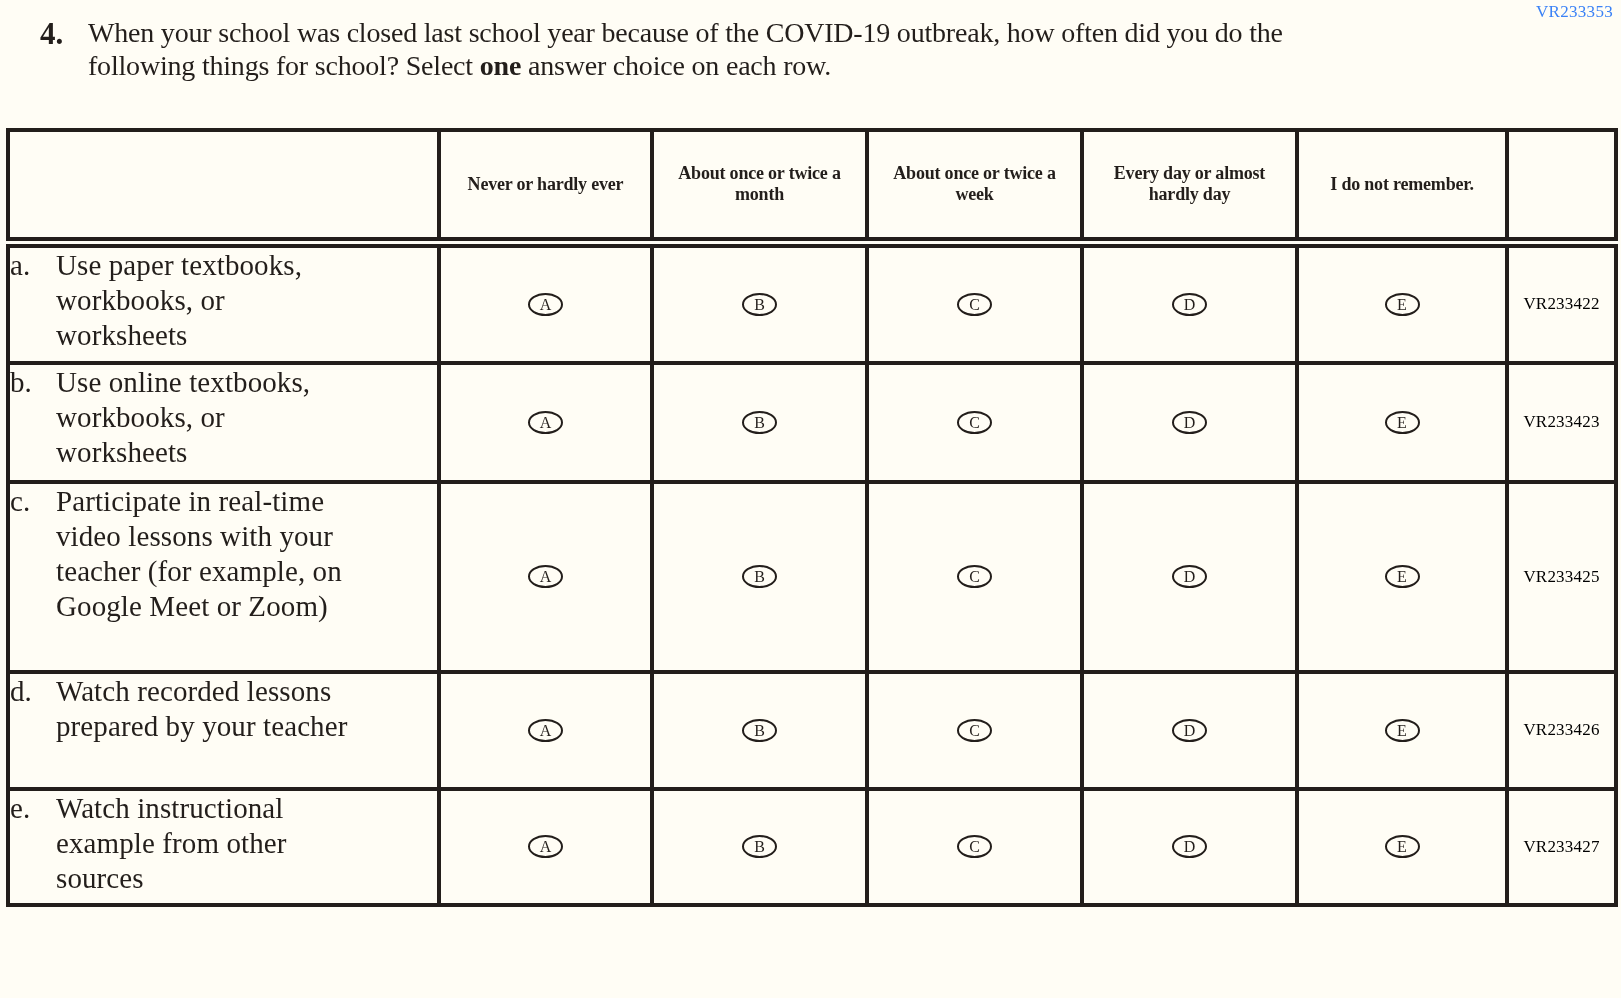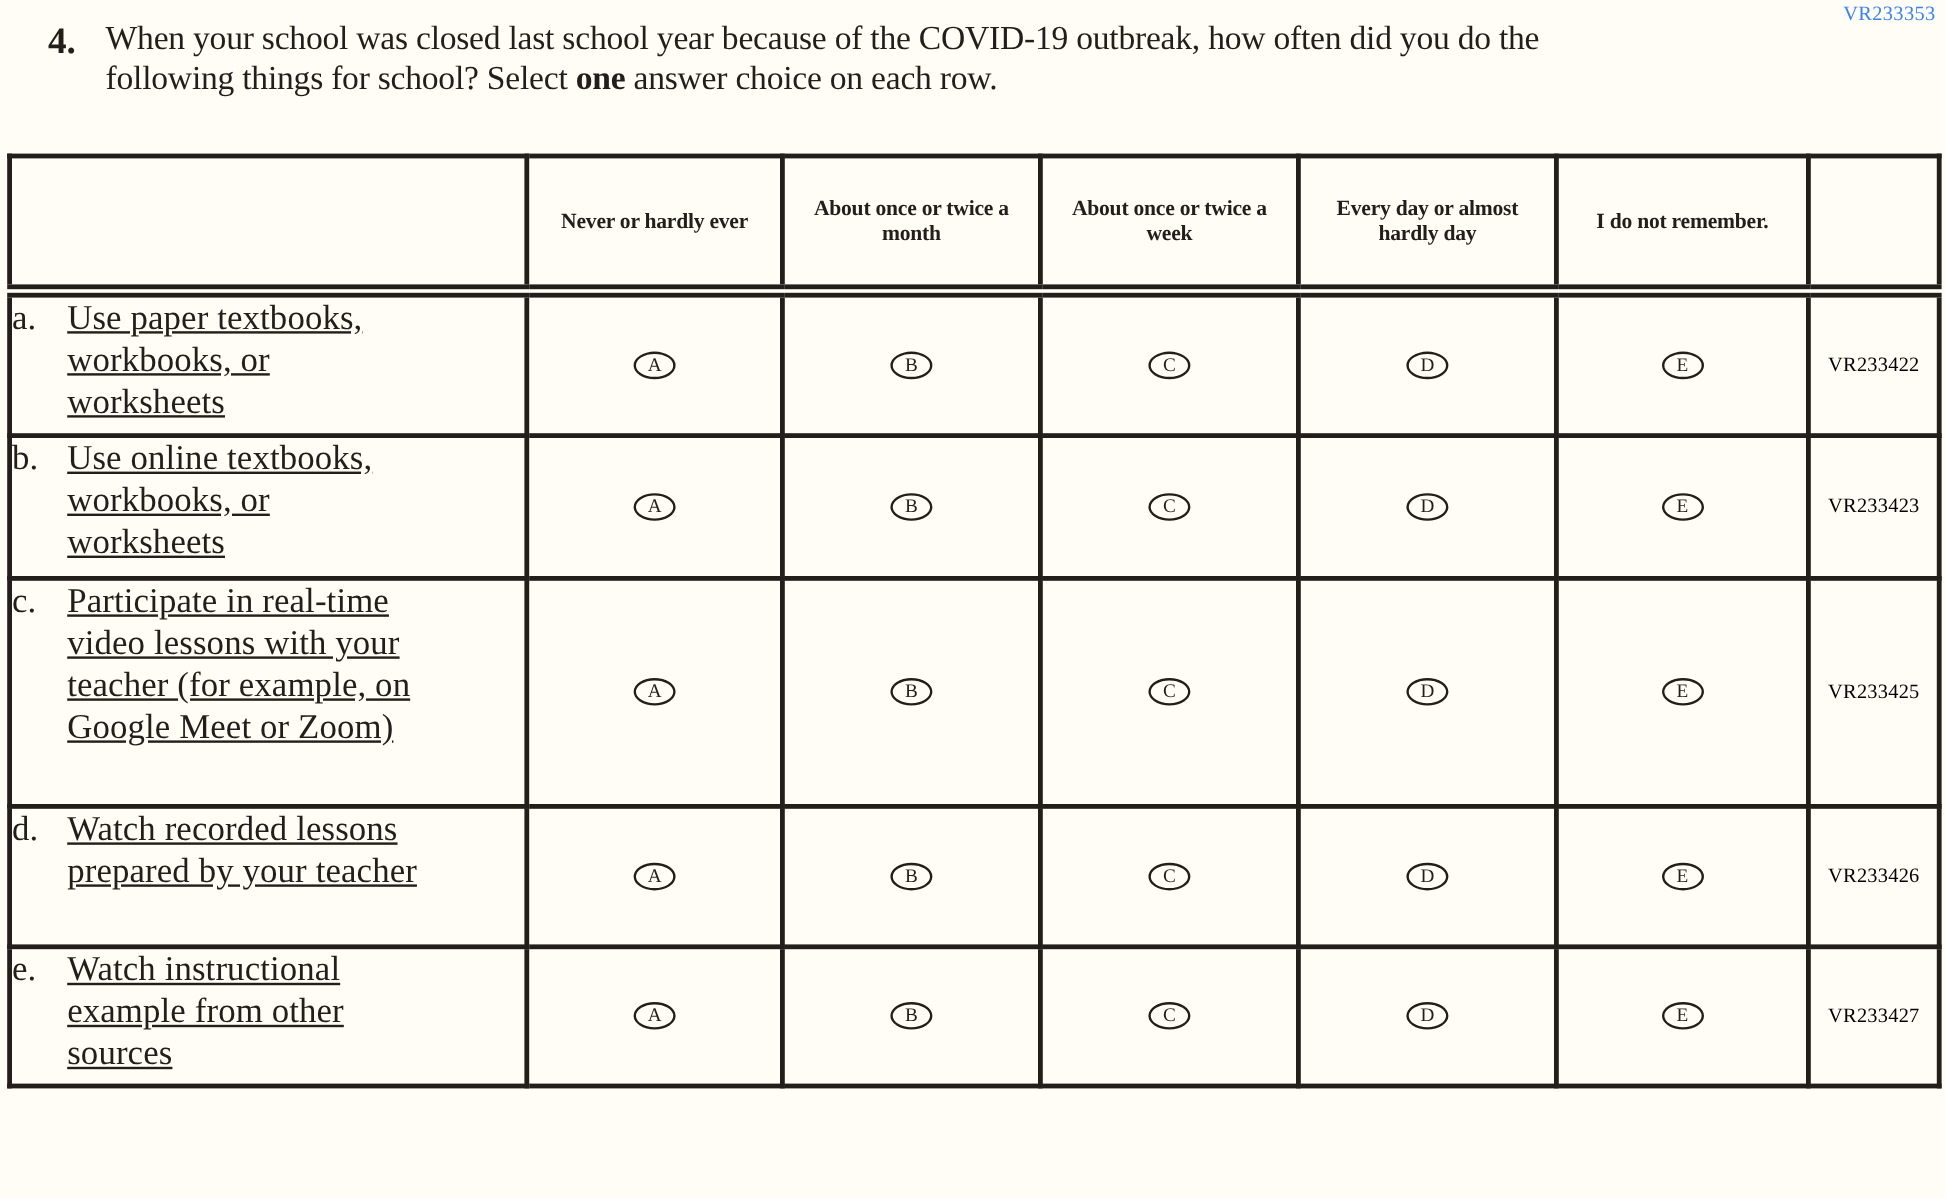--- a/index.html
+++ b/index.html
@@ -85,21 +85,20 @@
     font-size: 29px;
     line-height: 1.21;
     letter-spacing: 0.1px;
   }
   .row-letter {
     flex: 0 0 46px;
     width: 46px;
   }
   .row-text {
     width: 292px;
-    text-decoration: underline;
   }
 
   td.opt-cell {
     text-align: center;
     vertical-align: middle;
   }
   .bubble {
     display: inline-flex;
     align-items: center;
     justify-content: center;

